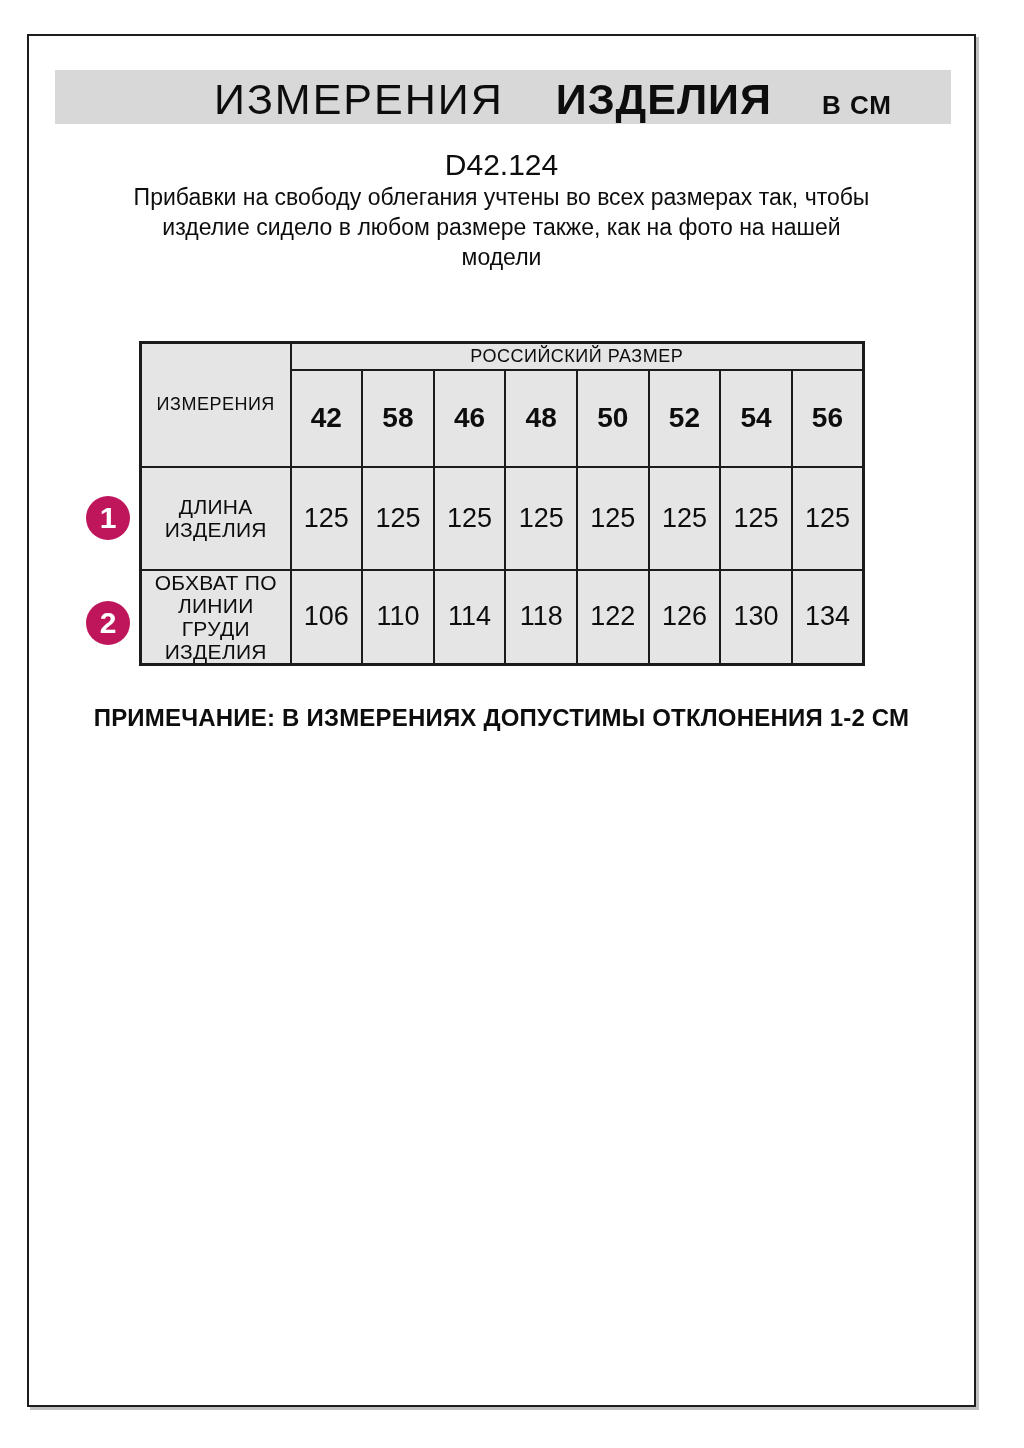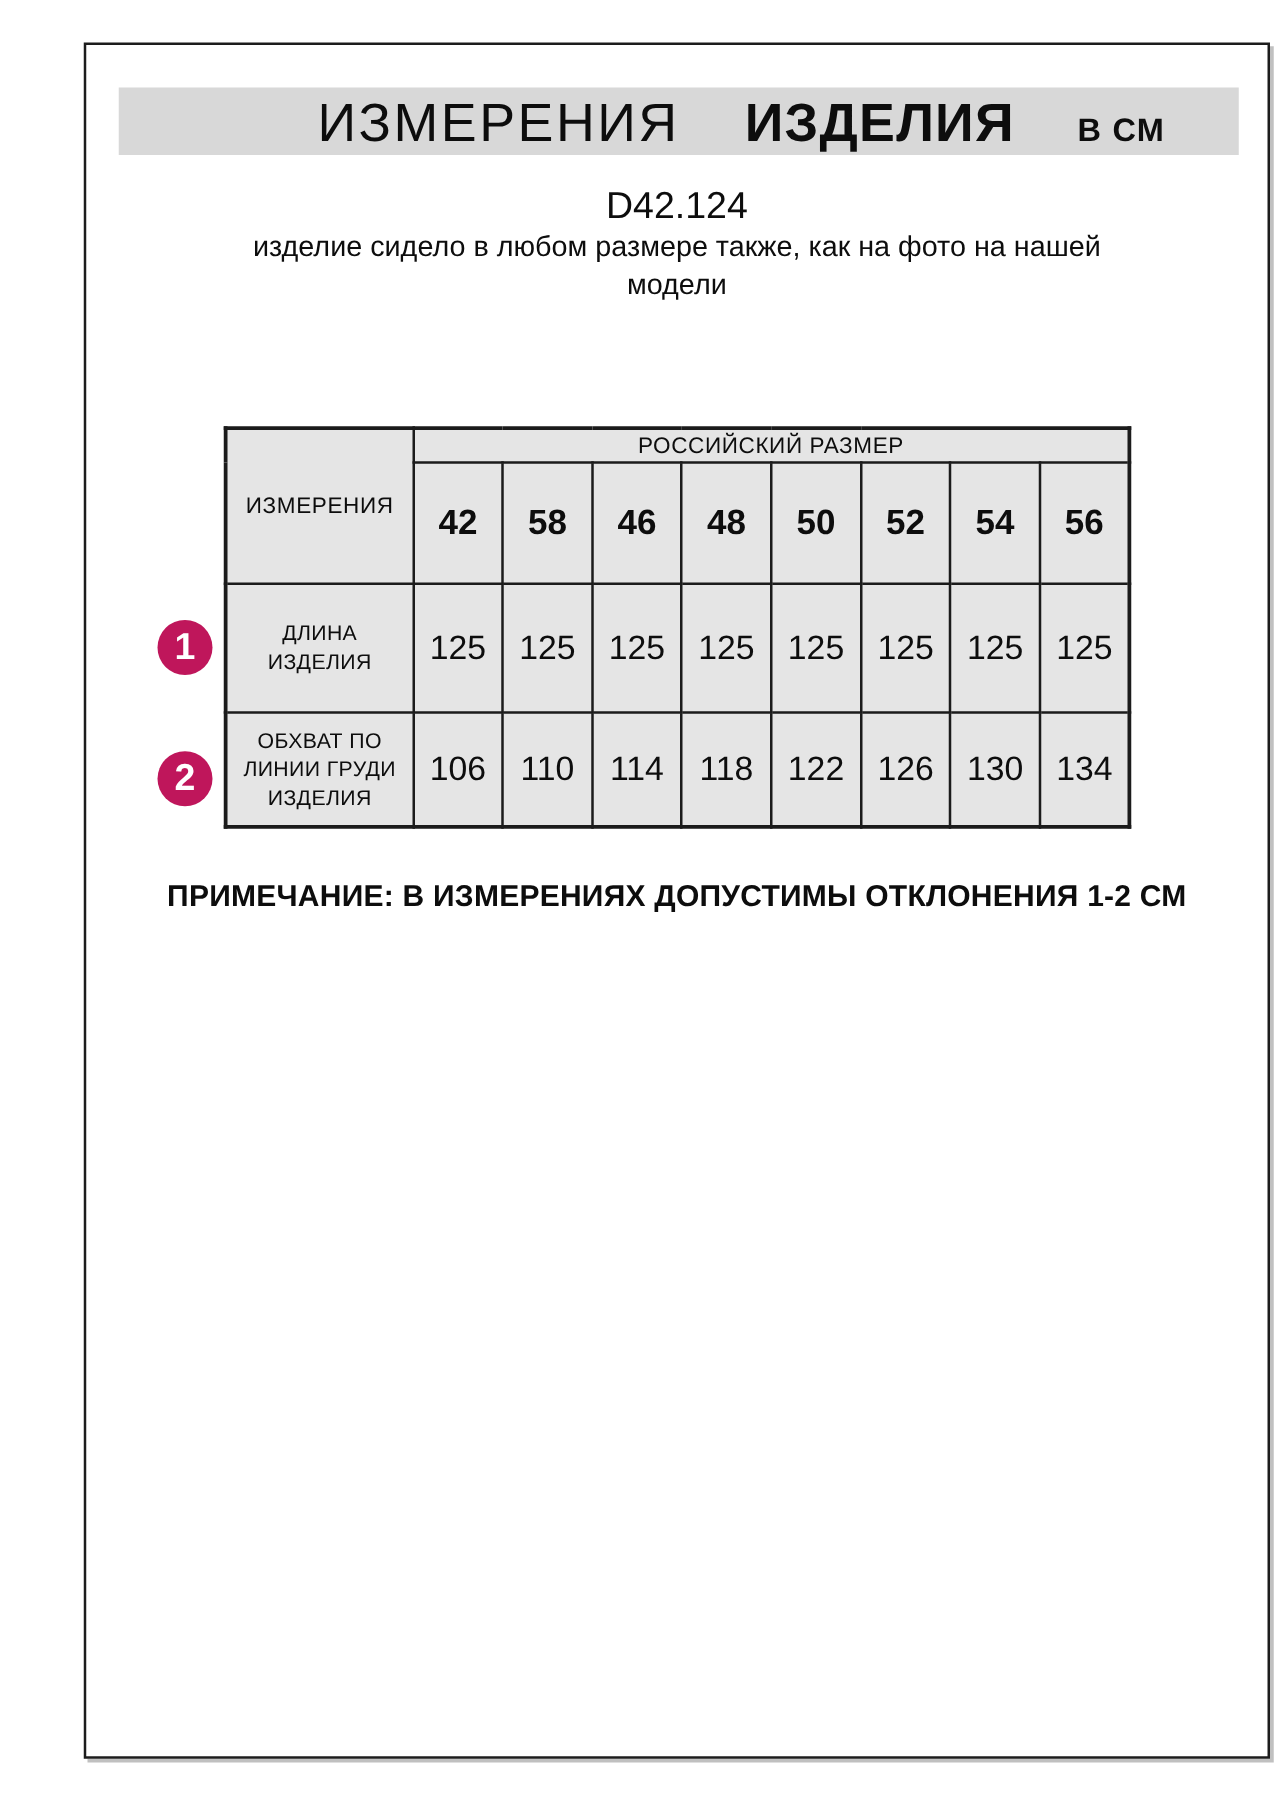--- a/index.html
+++ b/index.html
@@ -11,21 +11,20 @@
     position: relative;
     overflow: hidden;
   }
   .frame {
     position: absolute;
     left: 27px; top: 34px;
     width: 949px; height: 1373px;
     border: 2px solid #1c1c1c;
     background: #ffffff;
     box-shadow: 3px 3px 0 rgba(140,140,140,0.55);
-    margin-left: 40px;
   }
   .banner {
     position: absolute;
     left: 26px; top: 34px;
     width: 896px; height: 54px;
     background: #d8d8d8;
     display: flex;
     align-items: baseline;
     justify-content: center;
     padding-left: 100px;
@@ -96,21 +95,21 @@
   }
   tr.size-row { height: 97px; }
   td.size-cell {
     width: 72px;
     font-size: 28px;
     font-weight: 700;
   }
   tr.data-row-1 { height: 103px; }
   tr.data-row-2 { height: 92px; }
   td.rowlabel {
-    font-size: 17px;
+    font-size: 21px;
     line-height: 23px;
     letter-spacing: 0.3px;
   }
   td.rowlabel span { display: block; }
   td.val {
     font-size: 27px;
     font-weight: 400;
   }
   .marker {
     position: absolute;
@@ -143,20 +142,21 @@
 
   <div class="banner" style="background: rgb(216, 216, 216);">
     <span class="t-main">ИЗМЕРЕНИЯ</span>
     <span class="t-bold">ИЗДЕЛИЯ</span>
     <span class="t-unit">В СМ</span>
   </div>
 
   <div class="model-code">D42.124</div>
 
   <div class="description">
+    <div>Прибавки на свободу облегания учтены во всех размерах так, чтобы</div>
     <div>изделие сидело в любом размере также, как на фото на нашей</div>
     <div>модели</div>
   </div>
 
   <div class="tablewrap">
     <table class="sizes">
       <tbody>
           <tr>
         <td class="corner" rowspan="2">ИЗМЕРЕНИЯ</td>
         <td class="group" colspan="8">РОССИЙСКИЙ РАЗМЕР</td>

